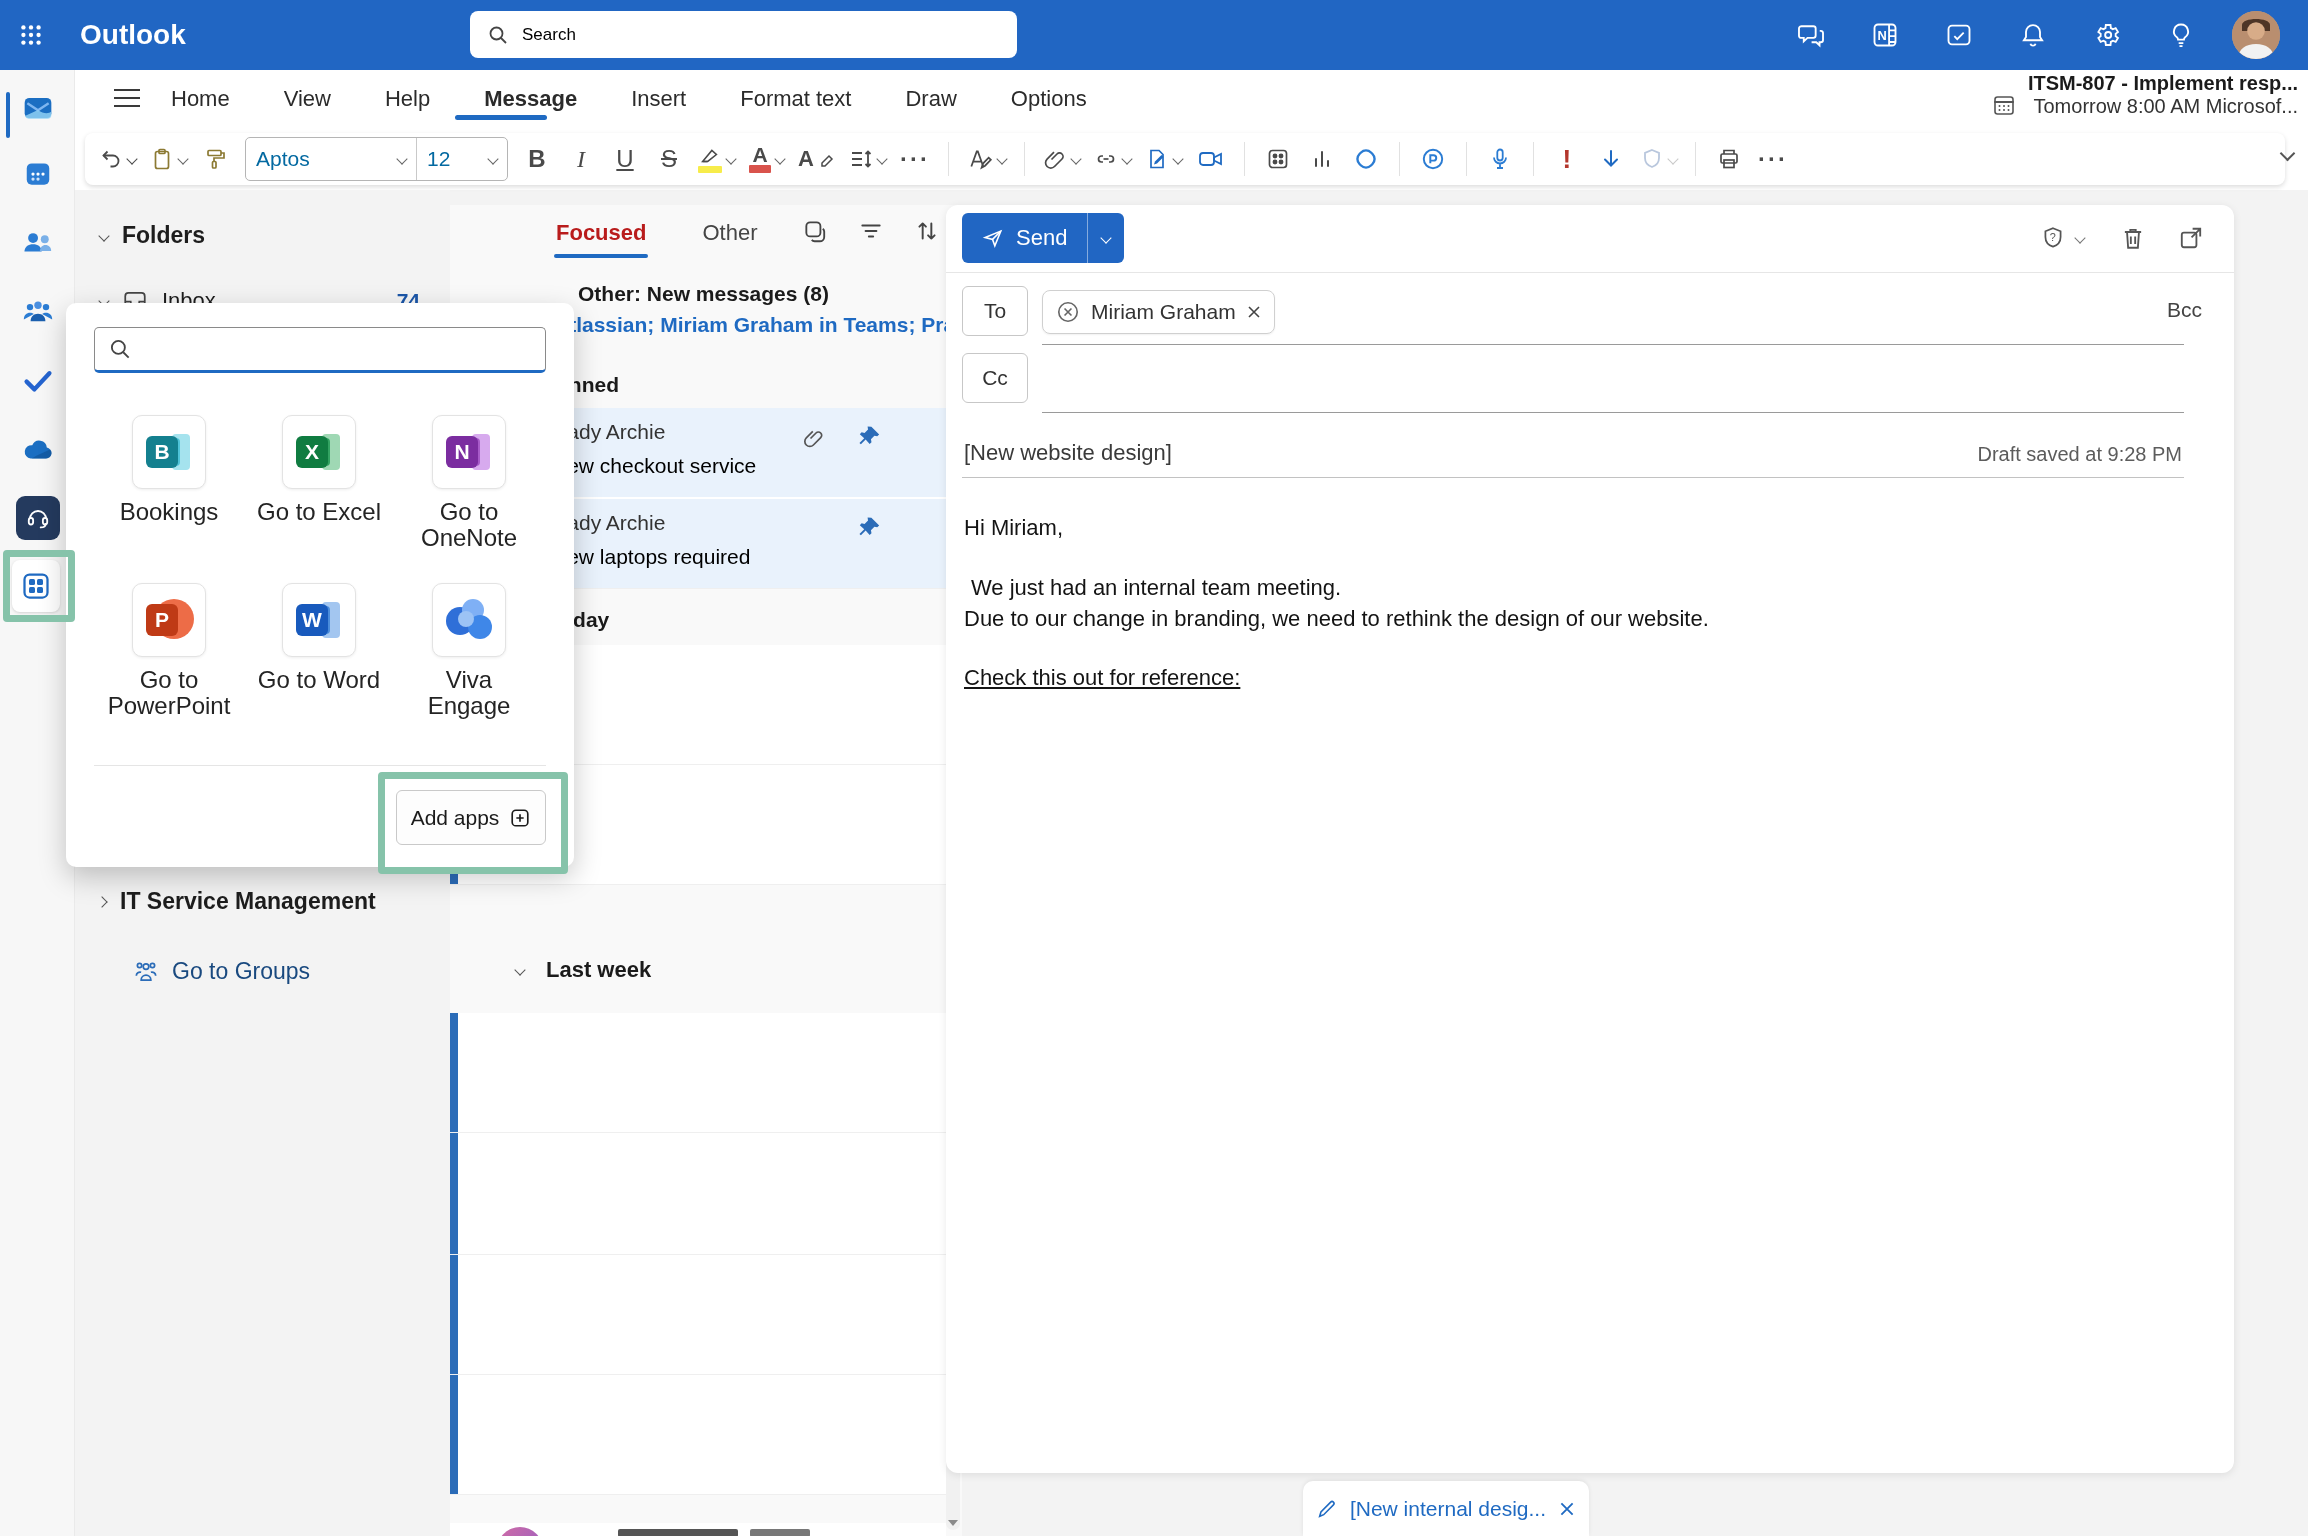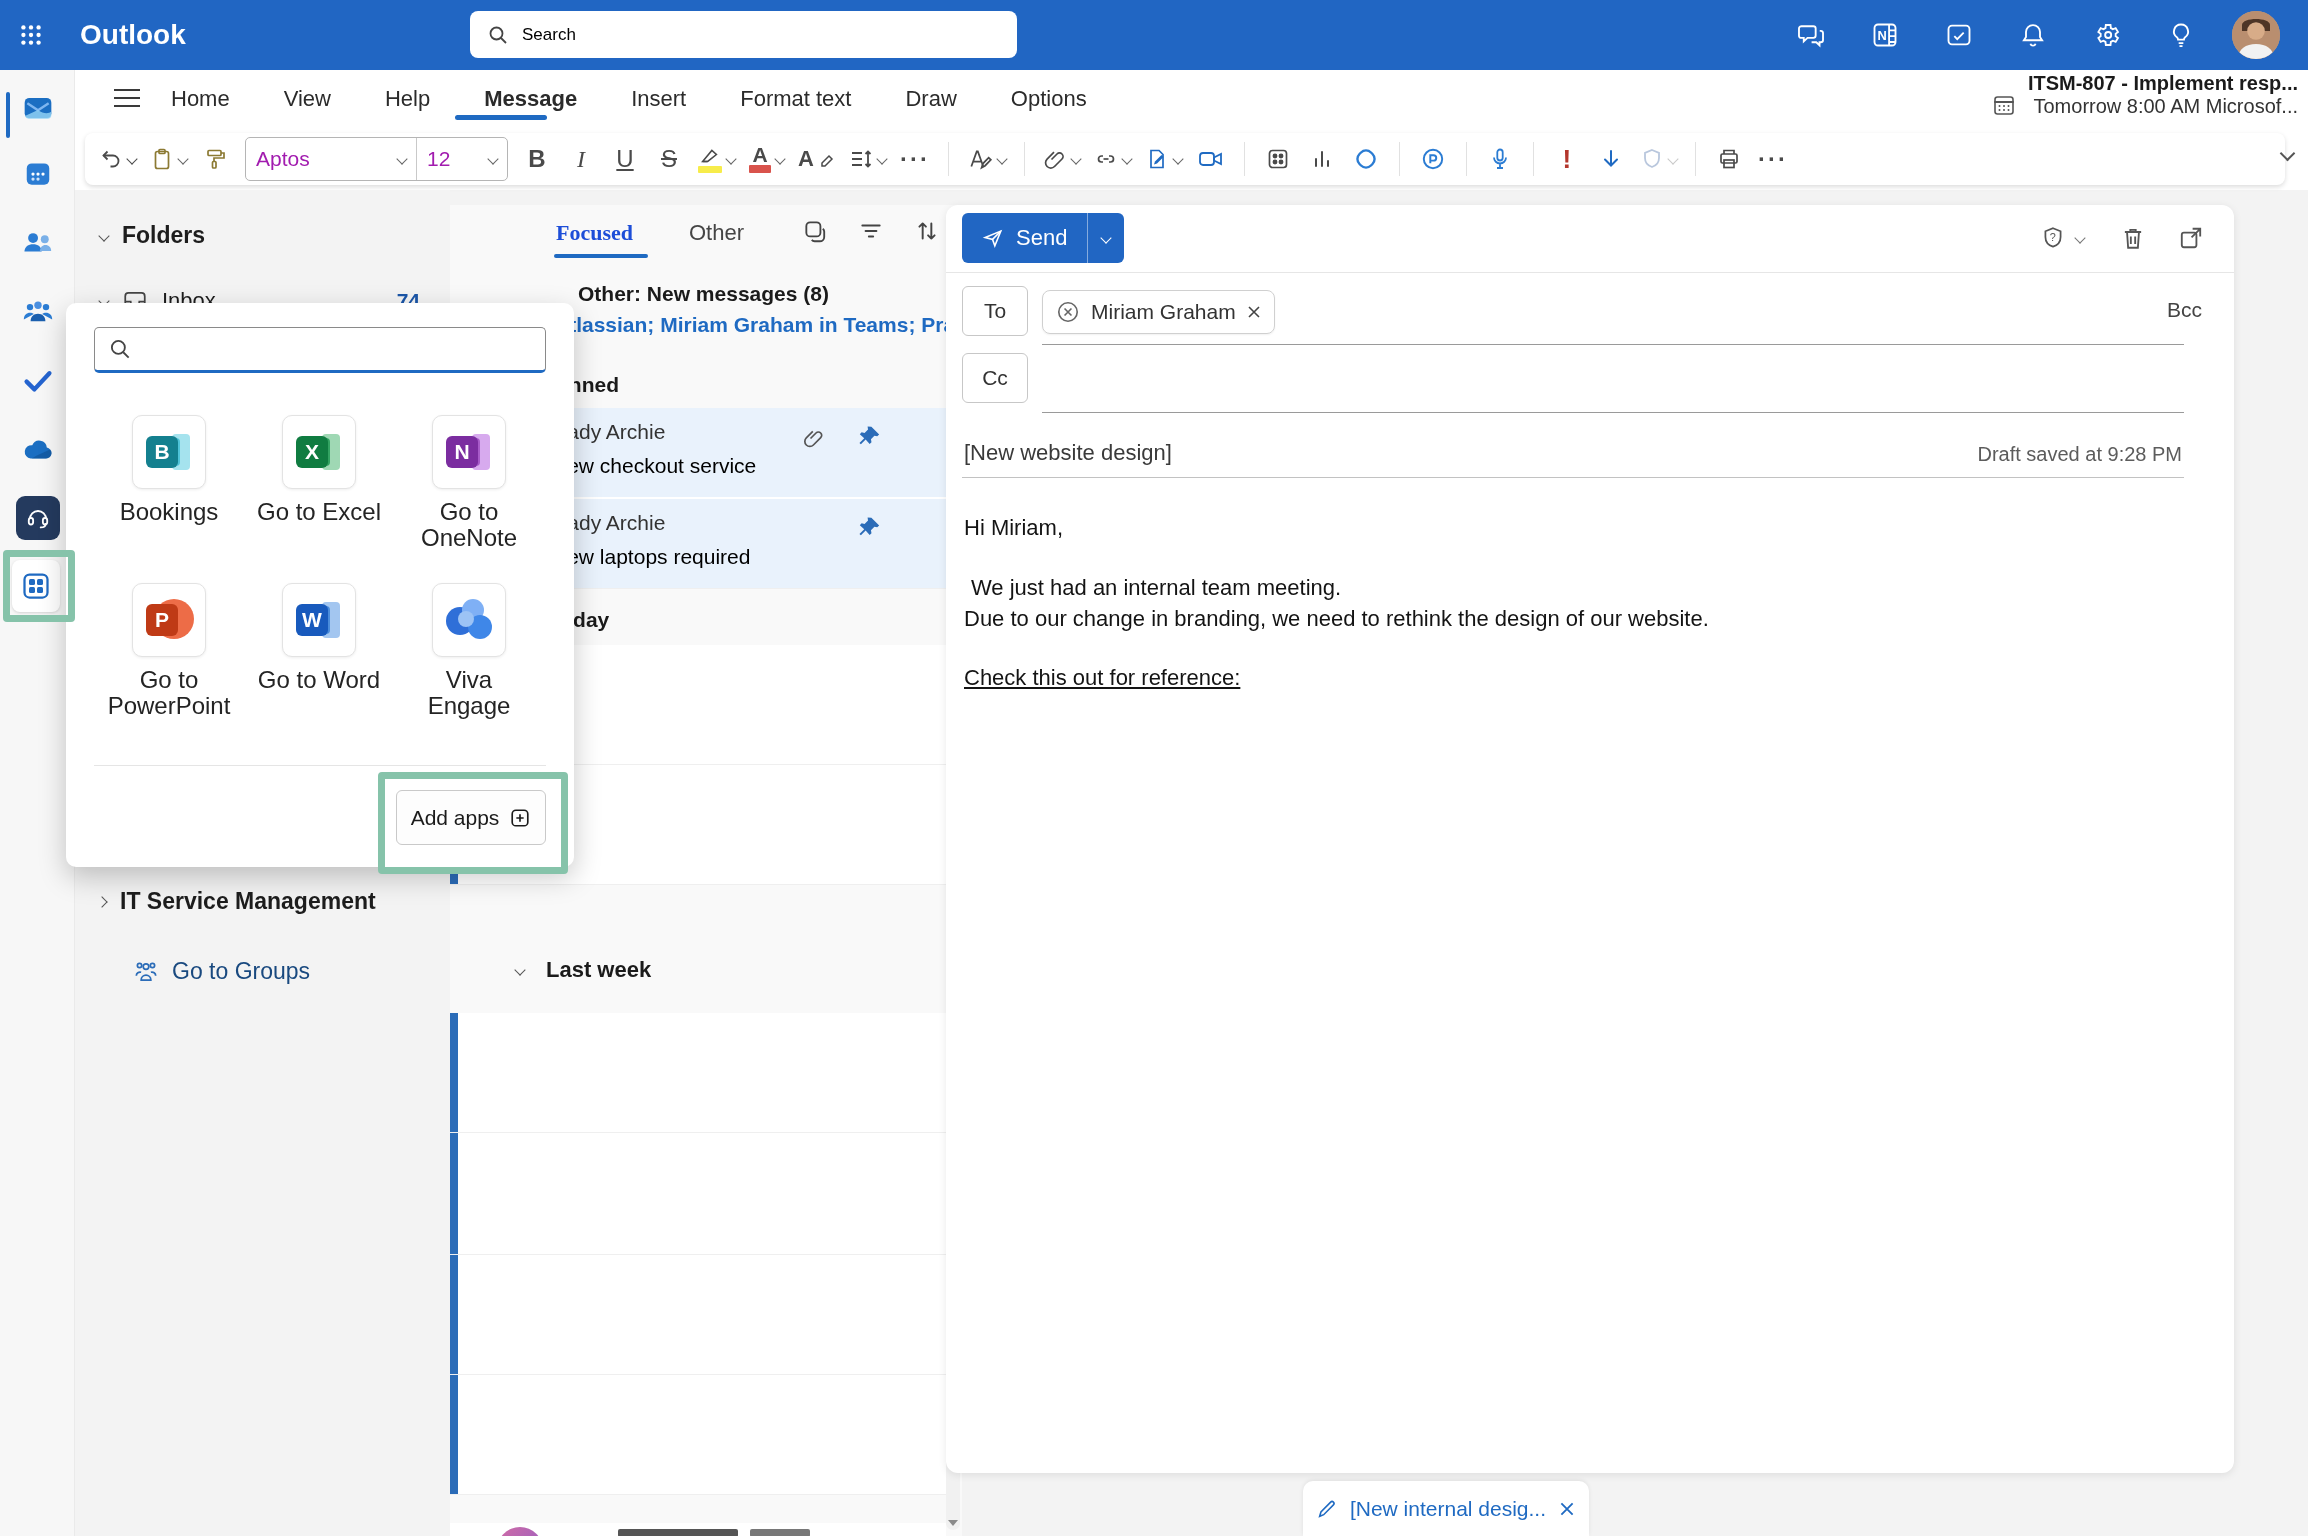--- a/index.html
+++ b/index.html
@@ -20,28 +20,28 @@
   .rail{left:0;top:70px;width:75px;height:1466px;background:#f7f7f7;box-shadow:inset -1px 0 0 rgba(0,0,0,.05);}
   .rail-item{position:absolute;left:14px;width:48px;height:48px;display:flex;align-items:center;justify-content:center;}
   
   .ribbonband{left:75px;top:70px;width:2233px;height:120px;background:#fff;}
   .tab{font-size:22px;color:#2b2b2b;padding:0 6px;}
   .tab.active{font-weight:bold;}
   .toolbar{left:85px;top:133px;width:2200px;height:52px;background:#fff;border-radius:8px;box-shadow:0 2px 5px rgba(0,0,0,.14);display:flex;align-items:center;padding:0 14px;box-sizing:border-box;gap:14px;color:#4a4a4a;}
   .tbi{display:flex;align-items:center;justify-content:center;min-width:30px;height:40px;gap:5px;color:#4a4a4a;}
   .tdiv{width:1px;height:34px;background:#e1e1e1;margin:0 4px;}
   .fontbox{height:42px;border:1px solid #b5b5b5;border-radius:5px;display:flex;align-items:center;background:#fff;}
-  .fontbox .seg{display:flex;align-items:center;padding:0 10px;gap:14px;height:100%;font-size:21px;color:#a21caf;}
+  .fontbox .seg{display:flex;align-items:center;padding:0 10px;gap:14px;height:100%;font-size:21px;color:#0369a1;}
   .glyph{font-size:24px;color:#4a4a4a;}
   
   .fold-row{position:absolute;display:flex;align-items:center;gap:14px;color:#1d1d1d;}
   
   .msglist{left:450px;top:205px;width:512px;height:1331px;background:#f9f9f9;}
   .mtab{font-size:22px;color:#454545;}
-  .mtab.active{font-weight:bold;color:#1d4ed8;font-family:Liberation Serif, serif;}
+  .mtab.active{font-weight:bold;color:#b91c1c;}
   .msec{font-size:21px;font-weight:bold;color:#1b1b1b;}
   .mitem{position:absolute;left:0;width:496px;background:#fff;border-bottom:1px solid #efefef;}
   .unread{position:absolute;left:0;top:0;bottom:0;width:8px;background:#2b6cb8;}
   .pinned-bg{background:#e9f2fc;}
   
   .popup{left:66px;top:303px;width:508px;height:564px;background:#fff;border-radius:10px;box-shadow:0 10px 28px rgba(0,0,0,.22);z-index:30;}
   .tile{position:absolute;width:130px;text-align:center;}
   .tilebox{width:72px;height:72px;margin:0 auto;border:1px solid #e3e3e3;border-radius:10px;background:#fff;box-shadow:0 1px 3px rgba(0,0,0,.07);position:relative;}
   .tilelabel{font-size:24px;color:#242424;margin-top:10px;line-height:26px;}
   .art{position:absolute;left:13px;top:13px;width:46px;height:46px;}

